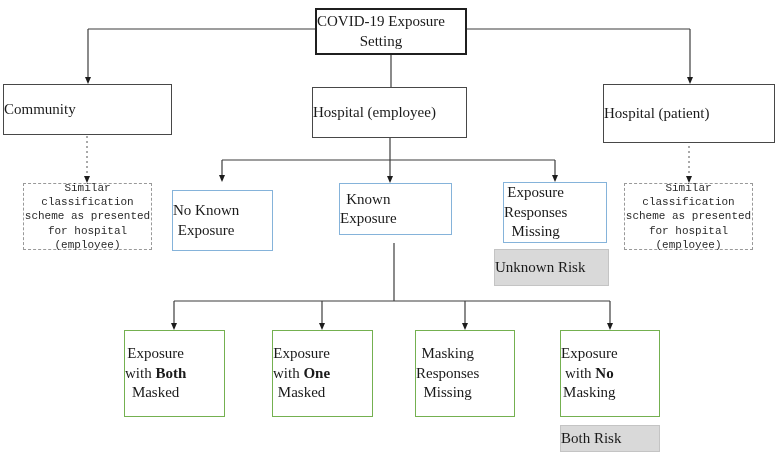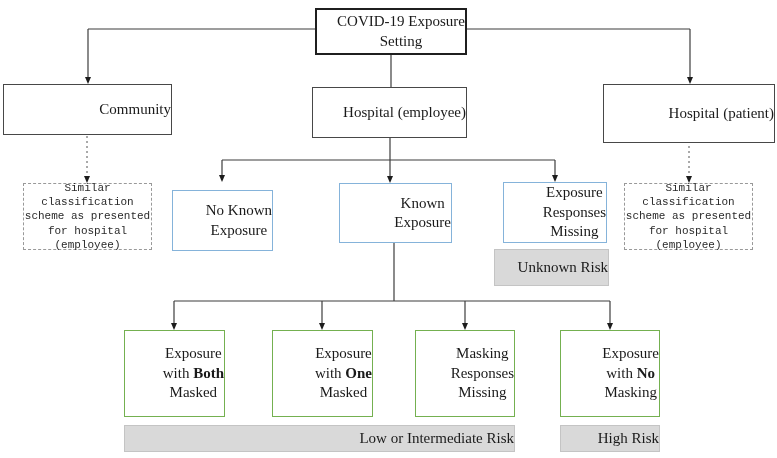--- a/index.html
+++ b/index.html
@@ -18,21 +18,21 @@
     font-family:"Liberation Serif","DejaVu Serif",serif;
     color:#1a1a1a;
     overflow:hidden;
   }
   svg.wires{position:absolute;left:0;top:0;z-index:1;}
   .conn{stroke:var(--line);stroke-width:1.2;fill:none;}
   .dotted{stroke:#555;stroke-width:1;stroke-dasharray:2 3;fill:none;}
   .arrowhead{fill:#1c1c1c;}
   .node{
     position:absolute;z-index:2;
-    display:flex;align-items:center;justify-content:flex-end;
+    display:flex;align-items:center;justify-content:flex-start;
     text-align:center;background:#ffffff;box-sizing:border-box;
     line-height:1.3;
   }
   .node .lbl{white-space:pre-line;display:block;}
   .root-box{border:2px solid var(--box-dark);font-size:15px;}
   .lvl1{border:1.3px solid #474747;font-size:15px;}
   .blue{border:1.2px solid var(--blue);font-size:15px;}
   .green{border:1.3px solid var(--green);font-size:15px;}
   .note{border:1.2px dashed var(--note);font-size:11px;line-height:1.3;color:#2a2a2a;font-family:Liberation Mono, monospace;}
   .badge{background:var(--gray);border:1px solid #c4c4c4;font-size:15px;}
@@ -98,21 +98,21 @@
     <span class="lbl">Similar classification
 scheme as presented
 for hospital
 (employee)</span>
   </div>
 
   <div class="node blue" style="left:172px;top:190px;width:101px;height:61px">
     <span class="lbl">No Known
 Exposure</span>
   </div>
-  <div class="node blue" style="left:339px;top:183px;width:113px;height:60px">
+  <div class="node blue" style="left:339px;top:183px;width:113px;height:52px">
     <span class="lbl">Known
 Exposure</span>
   </div>
   <div class="node blue" style="left:503px;top:182px;width:104px;height:61px">
     <span class="lbl">Exposure
 Responses
 Missing</span>
   </div>
 
   <div class="node badge" style="left:494px;top:249px;width:115px;height:37px">
@@ -133,20 +133,17 @@
     <span class="lbl"><span>Masking
 Responses
 Missing</span><span class="bold"></span><span></span></span>
   </div>
   <div class="node green" style="left:560px;top:330px;width:100px;height:87px">
     <span class="lbl"><span>Exposure
 with </span><span class="bold">No</span><span>
 Masking</span></span>
   </div>
 
-  <div class="node badge" style="left:124px;top:425px;width:391px;height:27px">
-    <span class="lbl">Low or Intermediate Risk</span>
-  </div>
   <div class="node badge" style="left:560px;top:425px;width:100px;height:27px">
-    <span class="lbl">High Risk</span>
+    <span class="lbl">Both Risk</span>
   </div>
 
 </div>
 
 </body></html>

